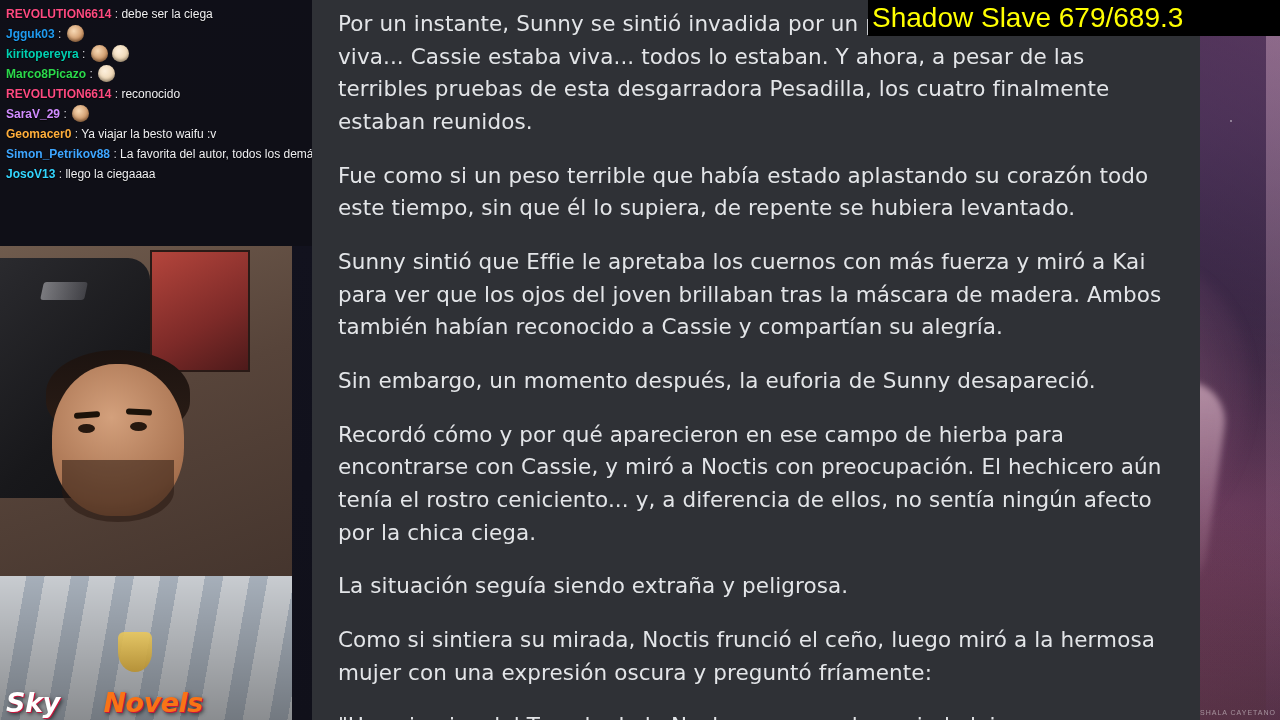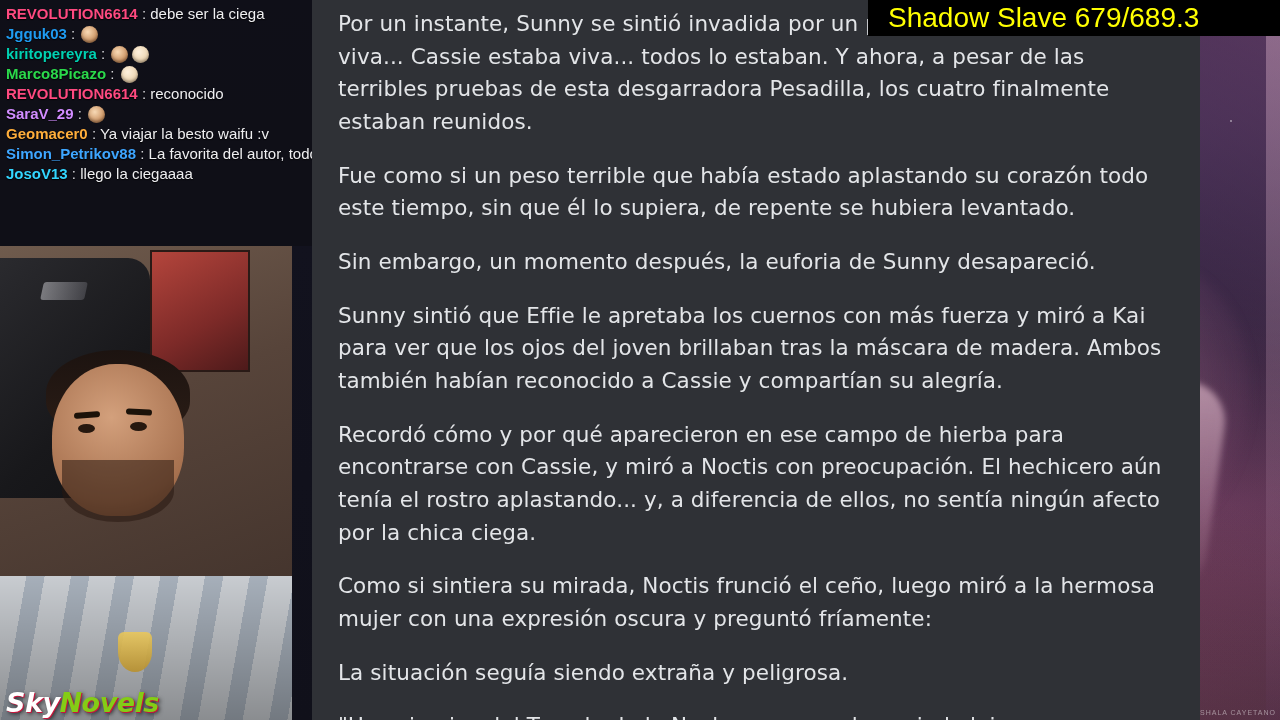--- a/index.html
+++ b/index.html
@@ -114,38 +114,38 @@
     top: 0;
     width: 412px;
     height: 36px;
     background: #000;
     color: #ffff00;
     font-size: 28px;
     line-height: 36px;
     font-family: "Liberation Sans", sans-serif;
     white-space: nowrap;
     overflow: hidden;
-    padding-left: 20px;
+    padding-left: 4px;
     box-sizing: border-box;
   }
 
   
   .chat {
     position: absolute;
     left: 0;
     top: 0;
     width: 312px;
     height: 246px;
     background: rgba(14,14,22,.78);
     overflow: hidden;
     padding: 4px 0 0 4px;
     box-sizing: border-box;
   }
   .chat-msg {
-    font-size: 15px;
+    font-size: 12px;
     line-height: 20px;
     font-family: "Liberation Sans", sans-serif;
     color: #e6e6ea;
     white-space: nowrap;
     overflow: hidden;
     text-shadow: 0 1px 1px rgba(0,0,0,.9);
     padding-left: 2px;
   }
   .chat-user { font-weight: bold; }
   .chat-colon { color: #d6d6dc; }
@@ -275,21 +275,21 @@
     left: 6px;
     bottom: 2px;
     font-size: 27px;
     font-weight: bold;
     font-style: italic;
     color: #ffffff;
     text-shadow: 1px 1px 0 #c7163d, 2px 2px 4px rgba(0,0,0,.7);
     font-family: "DejaVu Sans", "Liberation Sans", sans-serif;
     letter-spacing: -.5px;
   }
-  .cam-watermark .accent { color: #84cc16; }
+  .cam-watermark .accent { color: #f97316; padding-left: 44px; }
 </style>
 </head>
 <body>
 
 <div id="stage">
 
   <div class="bg-art">
     <div class="left-dark"></div>
     <div class="figure"></div>
     <div class="glow-a"></div>
@@ -299,25 +299,25 @@
     <div class="speck" style="left:140px;top:420px"></div>
     <div class="speck" style="left:240px;top:150px"></div>
     <div class="speck" style="left:1230px;top:120px"></div>
     <div class="speck" style="left:1180px;top:540px"></div>
     <div class="art-credit">OSHALA CAYETANO</div>
   </div>
 
   <div class="reader">
     <p>Por un instante, Sunny se sintió invadida por un profundo alivio. Estaba viva... Cassie estaba viva... todos lo estaban. Y ahora, a pesar de las terribles pruebas de esta desgarradora Pesadilla, los cuatro finalmente estaban reunidos.</p>
     <p>Fue como si un peso terrible que había estado aplastando su corazón todo este tiempo, sin que él lo supiera, de repente se hubiera levantado.</p>
+    <p>Sunny sintió que Effie le apretaba los cuernos con más fuerza y miró a Kai para ver que los ojos del joven brillaban tras la máscara de madera. Ambos también habían reconocido a Cassie y compartían su alegría.</p>
     <p>Sin embargo, un momento después, la euforia de Sunny desapareció.</p>
-    <p>Sunny sintió que Effie le apretaba los cuernos con más fuerza y miró a Kai para ver que los ojos del joven brillaban tras la máscara de madera. Ambos también habían reconocido a Cassie y compartían su alegría.</p>
-    <p>Recordó cómo y por qué aparecieron en ese campo de hierba para encontrarse con Cassie, y miró a Noctis con preocupación. El hechicero aún tenía el rostro aplastando... y, a diferencia de ellos, no sentía ningún afecto por la chica ciega.</p>
+    <p>Recordó cómo y por qué aparecieron en ese campo de hierba para encontrarse con Cassie, y miró a Noctis con preocupación. El hechicero aún tenía el rostro ceniciento... y, a diferencia de ellos, no sentía ningún afecto por la chica ciega.</p>
+    <p>La situación seguía siendo extraña y peligrosa.</p>
     <p>Como si sintiera su mirada, Noctis frunció el ceño, luego miró a la hermosa mujer con una expresión oscura y preguntó fríamente:</p>
-    <p>La situación seguía siendo extraña y peligrosa.</p>
     <p>"Una sin ojos del Templo de la Noche... ¿no es demasiado lejos para una sacerdotisa ciega como tú viajar al sur, sola? Habla, muchacha... ¿qué quieres?"</p>
 
   </div>
 
   <div class="title-overlay">Shadow Slave 679/689.3</div>
 
   <div class="chat">
 
     <div class="chat-msg">
       <span class="chat-user" style="color:#ff4a80">REVOLUTION6614</span><span class="chat-colon"> : </span><span class="chat-text">debe ser la ciega</span>

